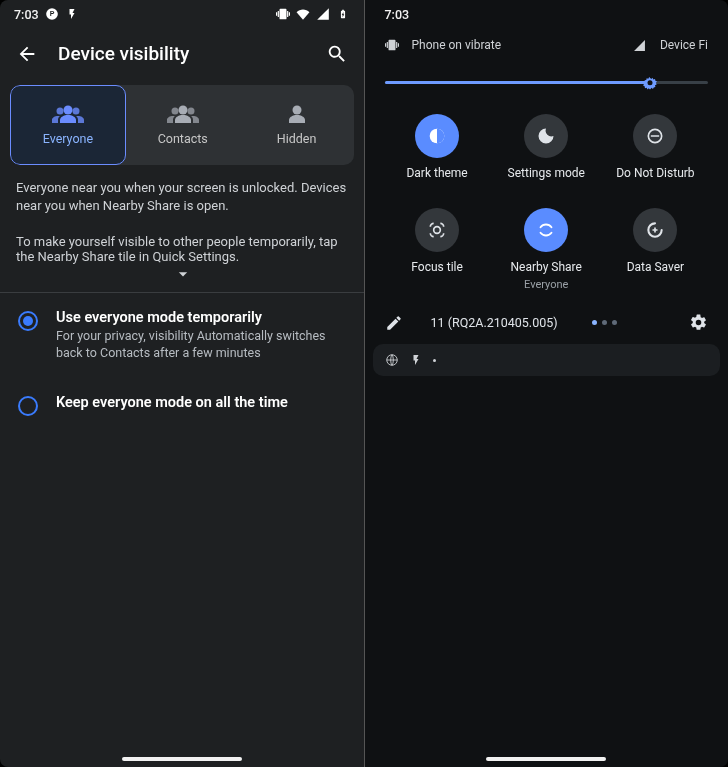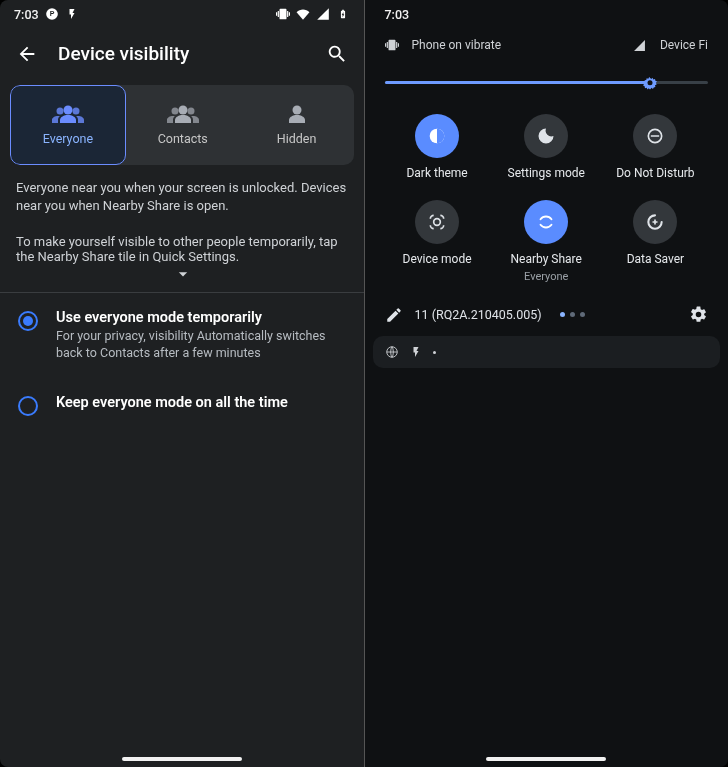--- a/index.html
+++ b/index.html
@@ -56,30 +56,30 @@
   .shade { padding:6px 20px 0; }
   .sub-bar { display:flex; align-items:center; justify-content:space-between; font-size:12px; color:#cfd2d6; padding:4px 0 14px; }
   .sub-left, .sub-right { display:flex; align-items:center; gap:13px;justify-content:space-between; }
   .slider-wrap { position:relative; height:28px; display:flex; align-items:center; margin:2px 0 14px; }
   .slider-track { height:3px; background:#384047; width:100%; border-radius:2px; position:relative; }
   .slider-fill { position:absolute; left:0; top:0; height:100%; width:82%; background:#6e9bff; border-radius:2px; }
   .slider-thumb {
     position:absolute; left:82%; transform:translate(-50%,-50%); top:50%;
     width:20px; height:20px;
   }
-  .tiles { display:grid; grid-template-columns:repeat(3,1fr); gap:20px 4px; padding:4px 0 12px; }
+  .tiles { display:grid; grid-template-columns:repeat(3,1fr); gap:28px 4px; padding:4px 0 12px; }
   .tile { display:flex; flex-direction:column; align-items:center; gap:8px; cursor:pointer; }
   .tile-circle {
     width:44px; height:44px; border-radius:50%; background:#33373b; display:flex; align-items:center; justify-content:center;
     color:#dfe3e8;
   }
   .tile-circle.on { background:#5a8cff; color:#fff; }
   .tile-label { font-size:12px; color:#e6e9ec; text-align:center; }
   .tile-sub { font-size:11px; color:#9aa0a6; margin-top:-4px; }
-  .qs-footer { display:flex; align-items:center; gap:12px; padding:10px 0 12px; font-size:12.5px; color:#dfe3e8; }
+  .qs-footer { display:flex; align-items:center; gap:28px; padding:10px 0 12px; font-size:12.5px; color:#dfe3e8; }
   .dots { display:flex; gap:5px; margin-left:6px; }
   .dot { width:5px; height:5px; border-radius:50%; background:#5f6a78; }
   .dot.on { background:#8ab4ff; }
   .notif-strip {
     margin:0 8px; background:#1b1e21; border-radius:10px; height:32px;
     display:flex; align-items:center; gap:10px; padding:0 12px; color:#cfd2d6; font-size:12px;
   }
   .spacer { flex:1; }
   svg { display:block; }
 </style>
@@ -278,21 +278,21 @@
         </div>
         <div class="tile-label">Do Not Disturb</div>
       </div>
       <div class="tile">
         <div class="tile-circle">
           <svg viewBox="0 0 24 24" width="20" height="20" fill="none" stroke="#dfe3e8" stroke-width="2">
               <circle cx="12" cy="12" r="4"></circle>
               <path d="M4 8c0-2 2-4 4-4M20 8c0-2-2-4-4-4M4 16c0 2 2 4 4 4M20 16c0 2-2 4-4 4"></path>
             </svg>
         </div>
-        <div class="tile-label">Device mode</div>
+        <div class="tile-label">Focus tile</div>
       </div>
       <div class="tile">
         <div class="tile-circle on">
           <svg viewBox="0 0 24 24" width="22" height="22" fill="none" stroke="#fff" stroke-width="2" stroke-linecap="round">
               <path d="M6 9c3-4 9-4 12 0M6 15c3 4 9 4 12 0"></path>
             </svg>
         </div>
         <div class="tile-label">Nearby Share</div>
         <div class="tile-sub">Everyone</div>
       </div>

